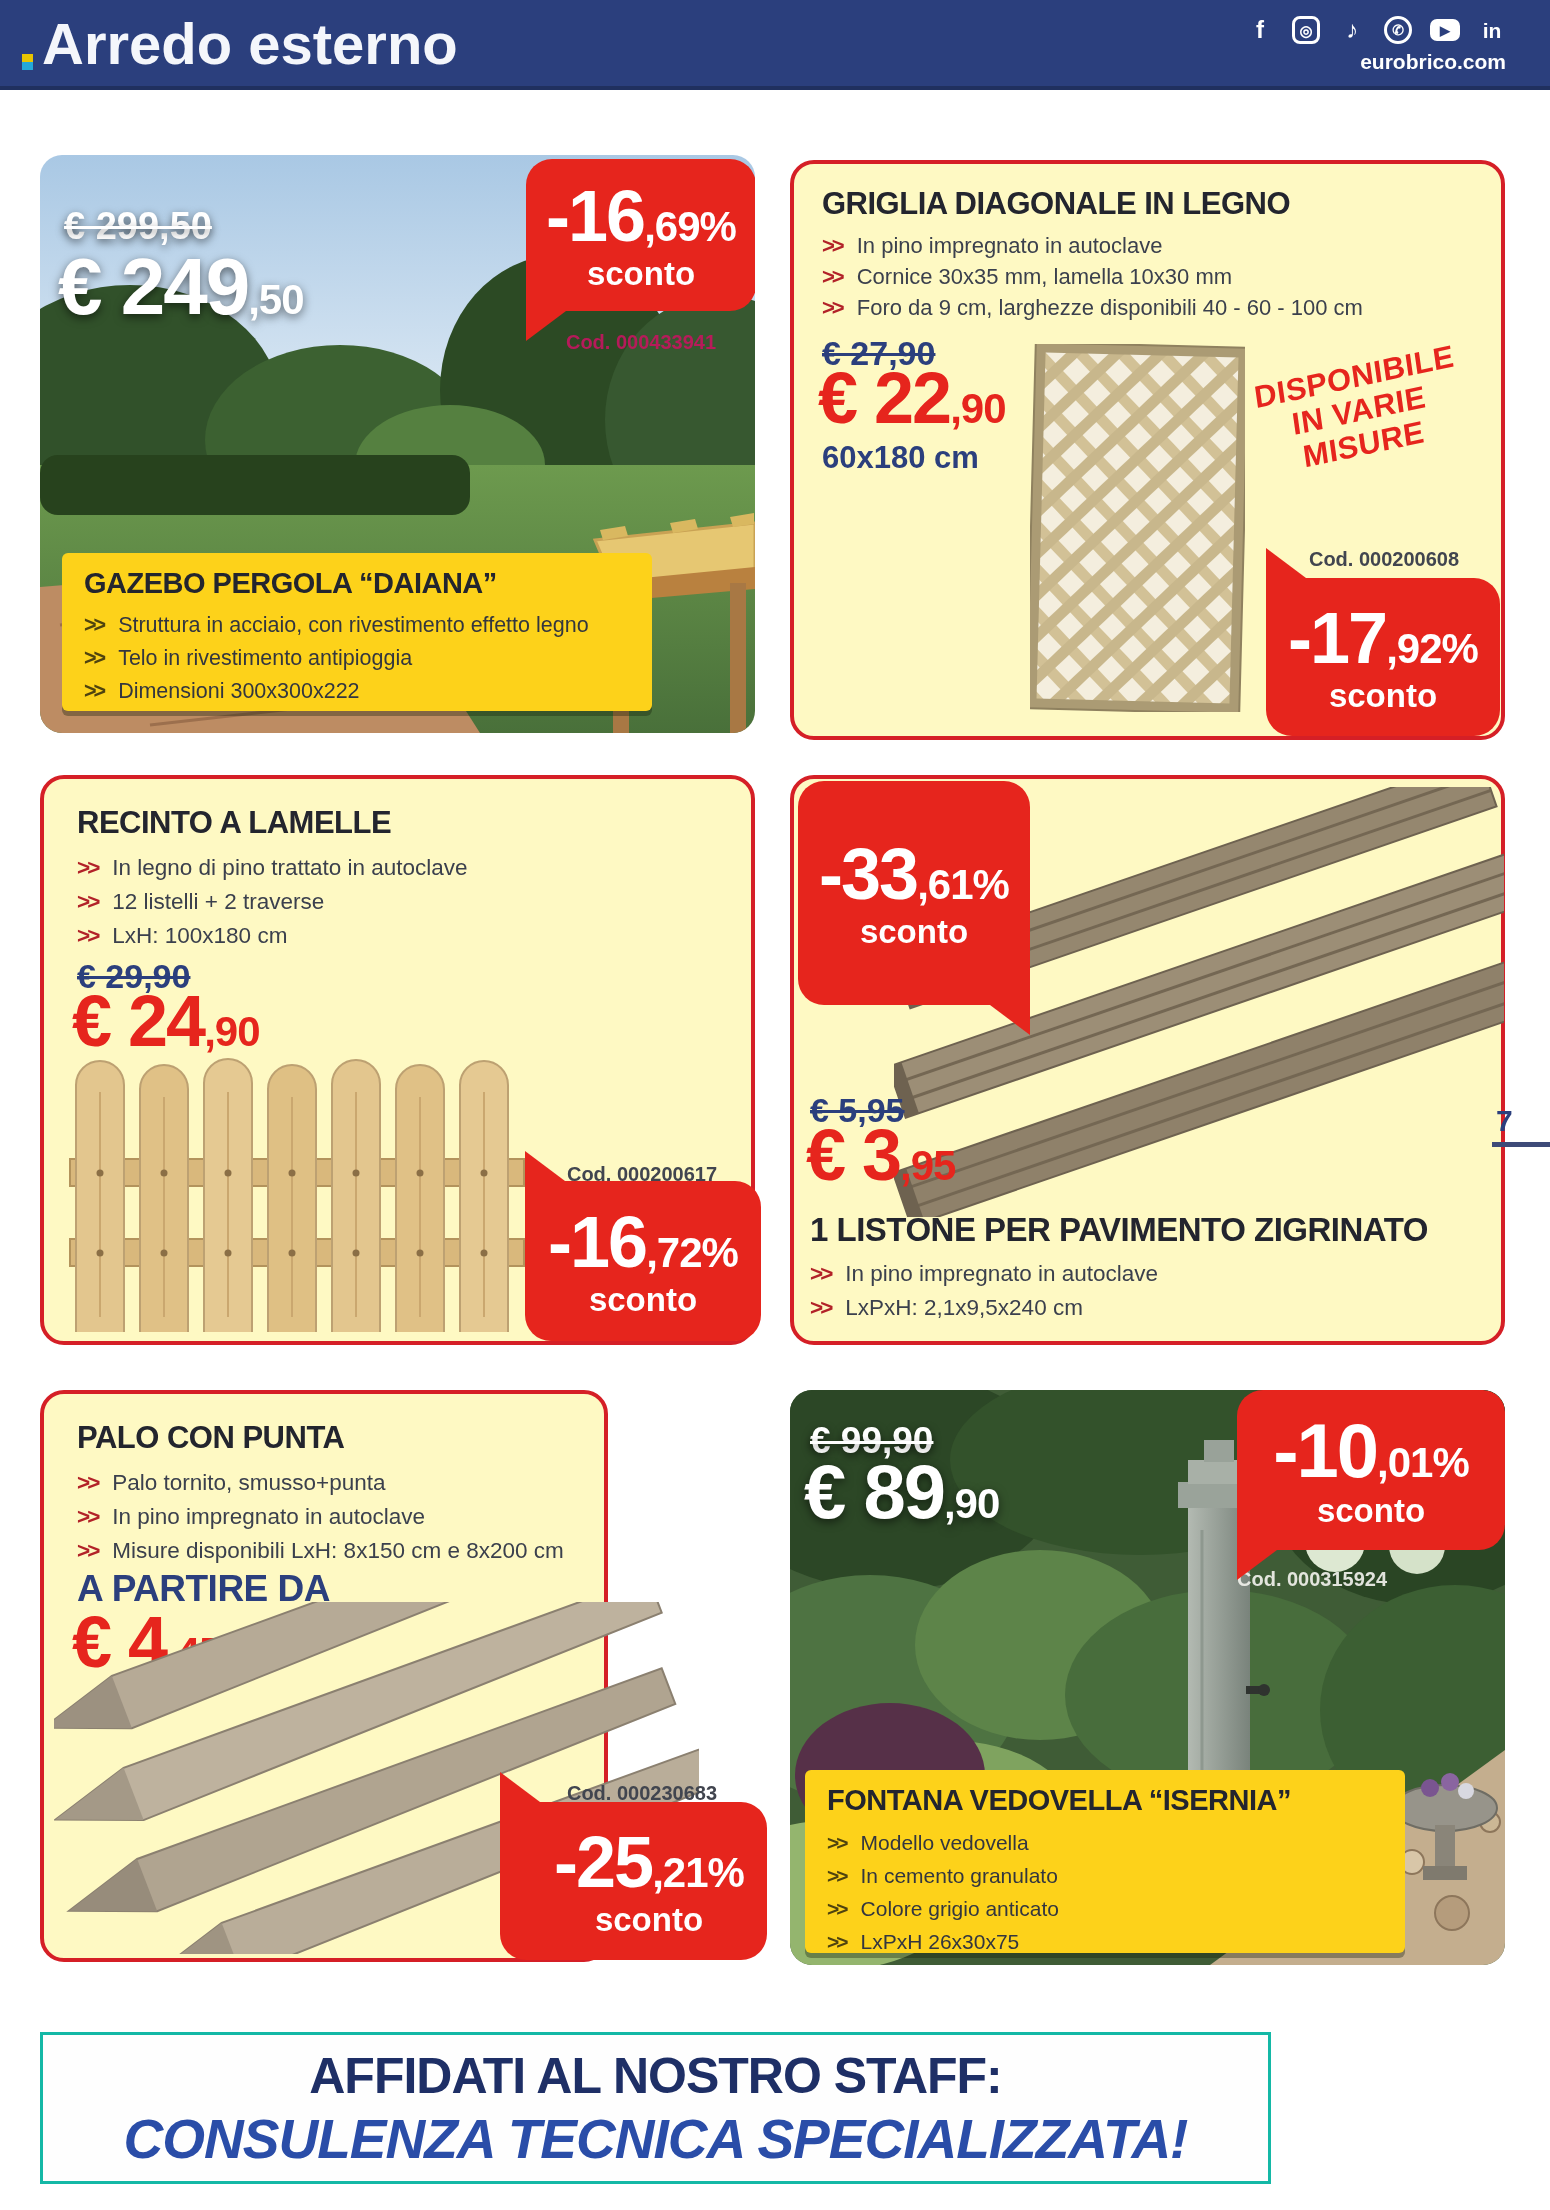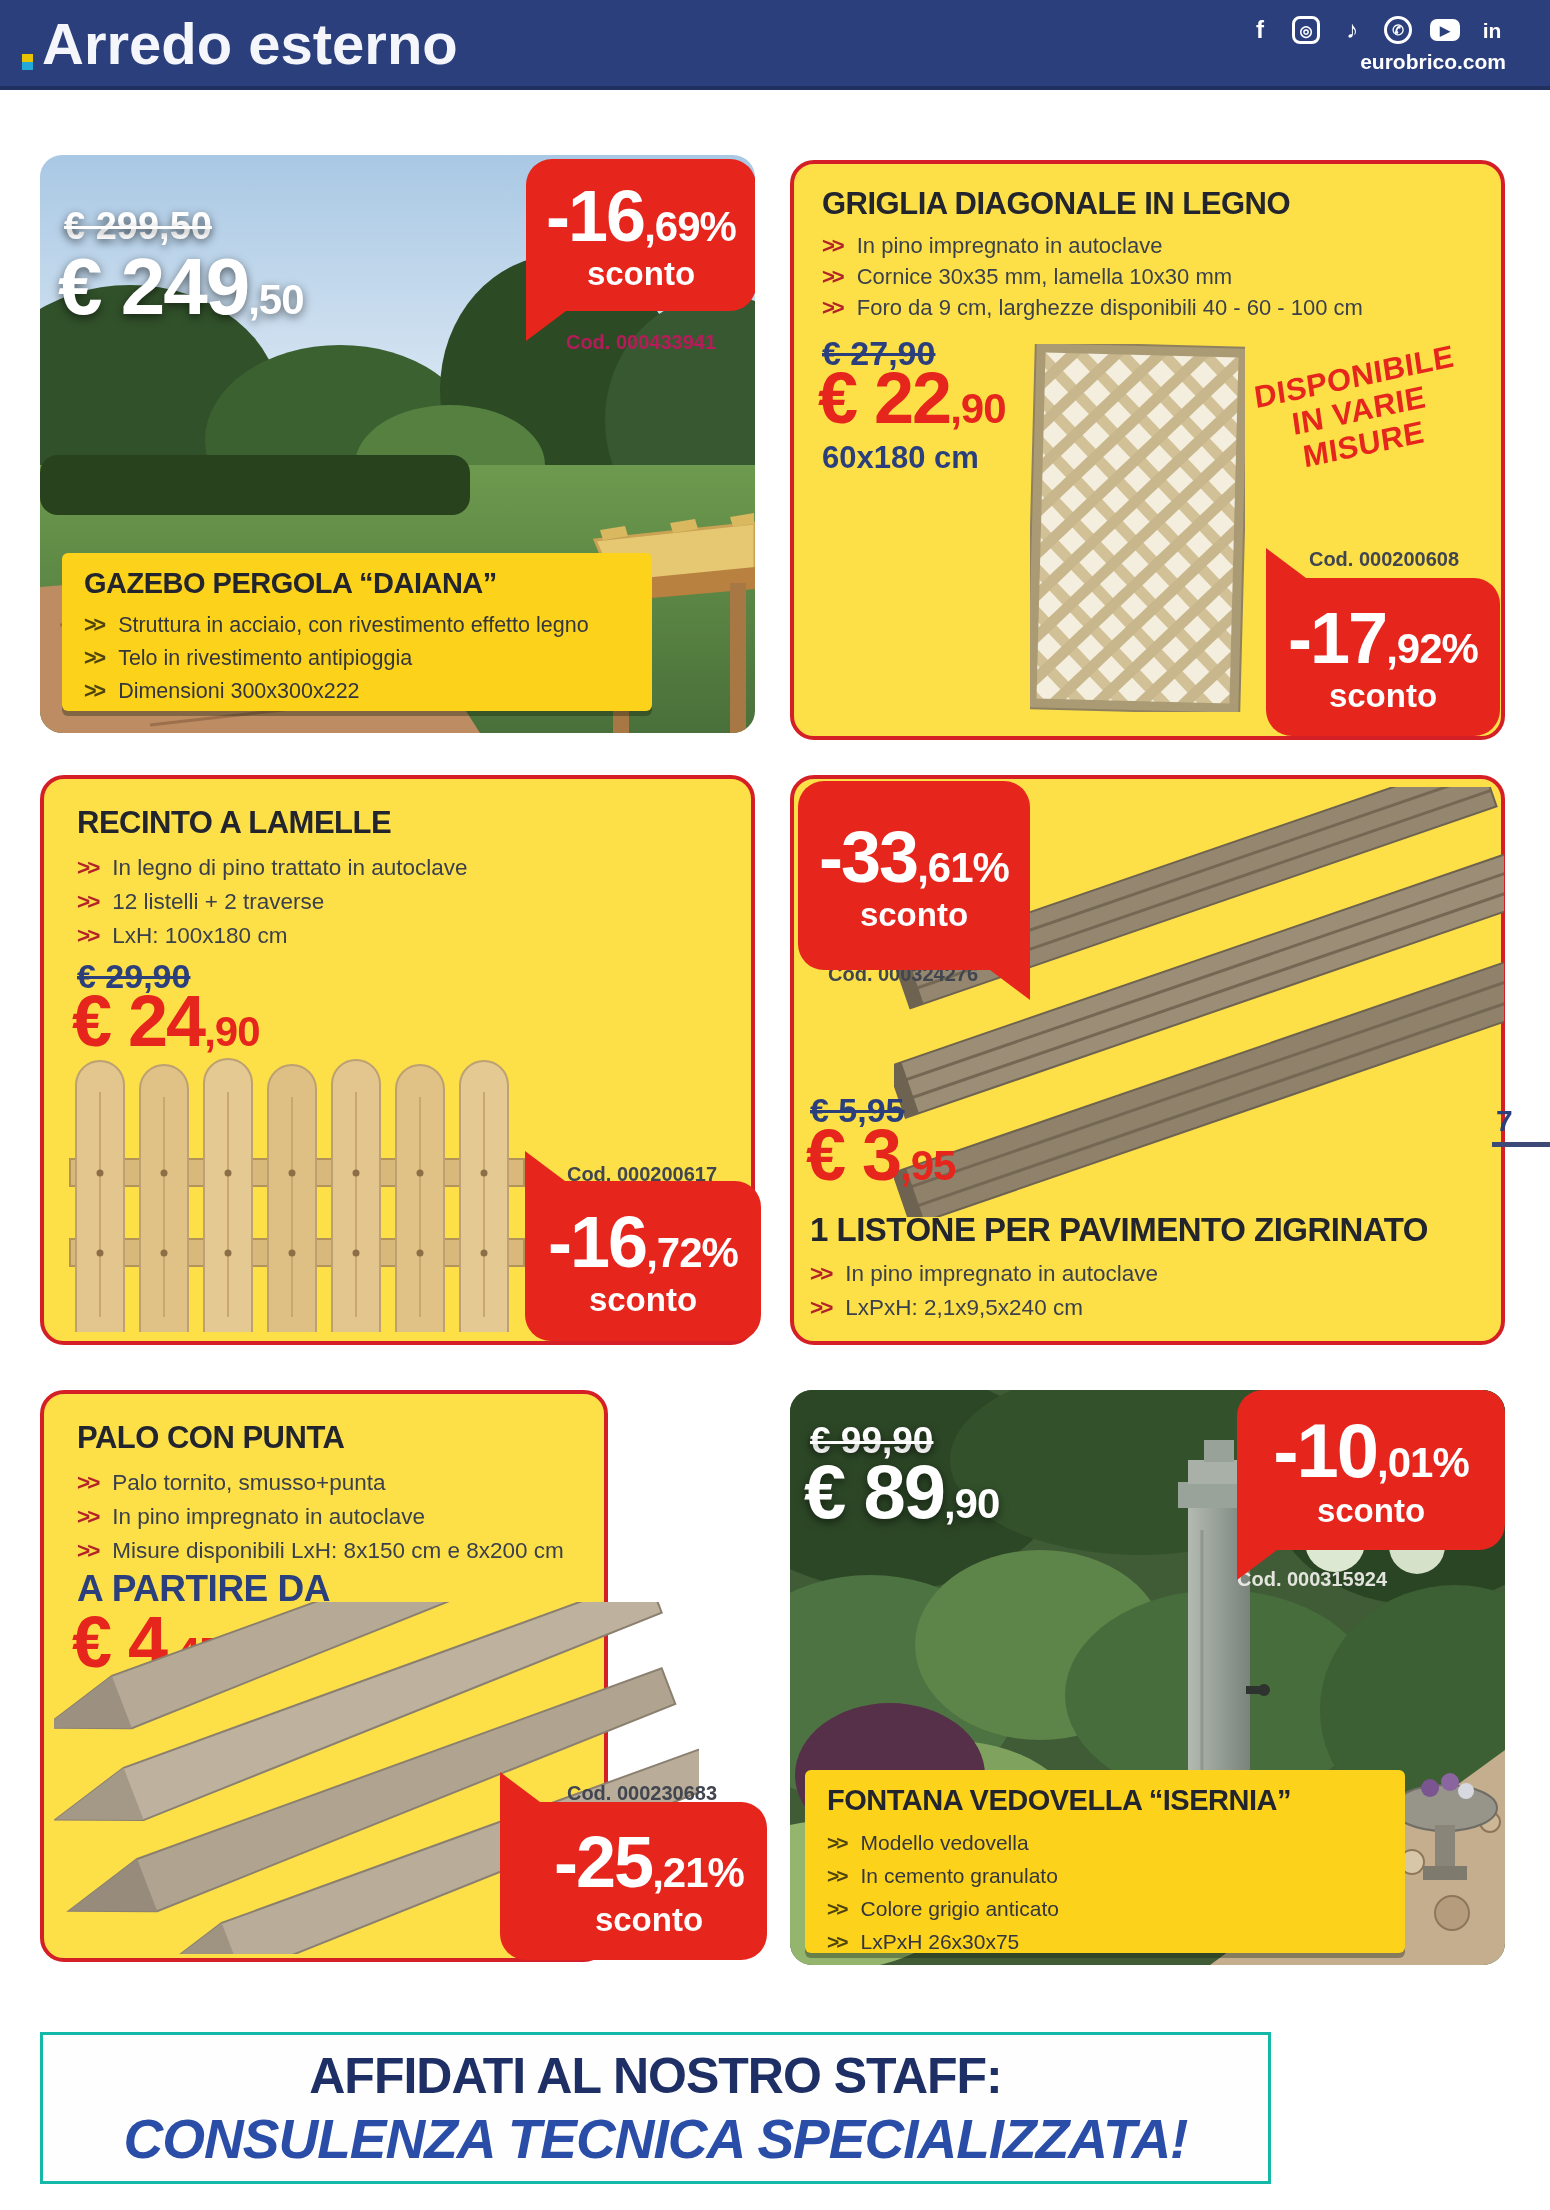--- a/index.html
+++ b/index.html
@@ -17,21 +17,21 @@
   .socials{position:absolute;right:44px;top:16px;display:flex;gap:18px;align-items:center;}
   .sicon{width:28px;height:28px;display:flex;align-items:center;justify-content:center;
          color:#fff;font-weight:700;font-size:24px;line-height:1;}
   .sicon.ig{border:3px solid #fff;border-radius:8px;width:22px;height:22px;font-size:15px;}
   .sicon.wa{border:3px solid #fff;border-radius:50%;width:22px;height:22px;font-size:14px;}
   .sicon.yt{background:#fff;border-radius:7px;width:30px;height:22px;color:#2b3f7d;font-size:13px;}
   .sicon.li{font-size:21px;}
   .website{position:absolute;right:44px;top:50px;color:#fff;font-weight:700;font-size:21px;}
 
   
-  .card{position:absolute;background:#fde047;border:4px solid #d51f26;border-radius:24px;
+  .card{position:absolute;background:#fef9c3;border:4px solid #d51f26;border-radius:24px;
         box-sizing:border-box;}
   .photo-card{position:absolute;border-radius:22px;overflow:hidden;}
   .abs{position:absolute;}
   .card-title{position:absolute;font-size:31px;font-weight:800;color:#23252e;letter-spacing:-0.5px;}
   .feats{position:absolute;display:flex;flex-direction:column;}
   .feat{display:flex;gap:15px;font-size:22.5px;color:#3b404d;line-height:34px;}
   .chev{font-weight:800;color:#b22228;letter-spacing:-3px;white-space:nowrap;}
   .ybox .chev{color:#4f430f;}
   .old{position:absolute;color:#2b3f7d;font-weight:700;font-size:34px;
        text-decoration:line-through;text-decoration-thickness:3px;}
@@ -94,21 +94,21 @@
   .p2-badge{left:472px;top:414px;width:234px;height:158px;}
 
   .p3-title{left:33px;top:26px;}
   .p3-feats{left:33px;top:72px;}
   .p3-old{left:33px;top:178px;}
   .p3-price{left:28px;top:206px;}
   .p3-img{left:18px;top:268px;width:470px;height:285px;}
   .p3-cod{left:478px;top:384px;width:240px;text-align:center;}
   .p3-badge{left:481px;top:402px;width:236px;height:160px;}
 
-  .p4-badge{left:4px;top:2px;width:232px;height:189px;}
+  .p4-badge{left:4px;top:2px;width:232px;height:224px;}
   .p4-cod{left:34px;top:184px;}
   .p4-img{left:100px;top:8px;width:610px;height:430px;}
   .p4-old{left:16px;top:312px;}
   .p4-price{left:12px;top:340px;}
   .p4-title{left:16px;top:432px;width:685px;font-size:33px;}
   .p4-feats{left:16px;top:478px;}
 
   .p5-title{left:33px;top:26px;}
   .p5-feats{left:33px;top:72px;}
   .p5-prefix{left:33px;top:174px;}

